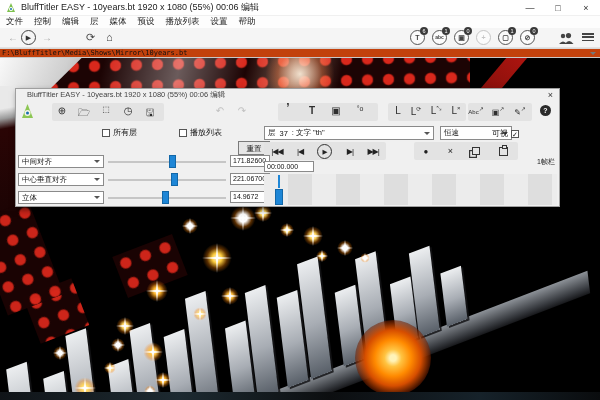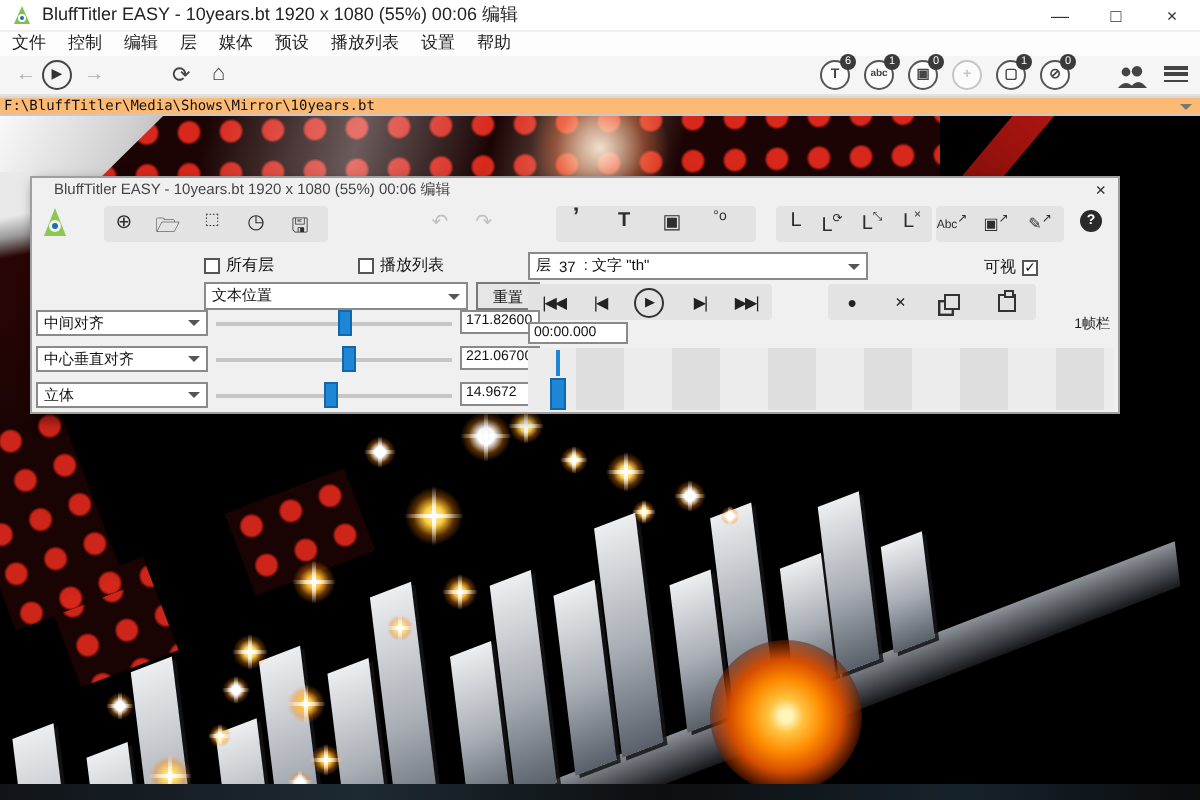--- a/index.html
+++ b/index.html
@@ -17,21 +17,21 @@
   .toolbar{position:absolute;left:0;top:28px;width:600px;height:20px;background:#f5f5f5;border-bottom:1px solid #e2e2e2;}
   .navarrow{position:absolute;top:4px;font-size:10px;color:#aaa;}
   .playcirc{position:absolute;left:21px;top:2px;width:15px;height:15px;border:1.4px solid #444;border-radius:50%;color:#333;font-size:7px;text-align:center;line-height:13px;}
   .tb-glyph{position:absolute;top:3px;font-size:11px;color:#444;}
   .circicon{position:absolute;top:2px;width:15px;height:15px;border:1.4px solid #555;border-radius:50%;font-size:7px;font-weight:bold;color:#444;text-align:center;line-height:13px;background:#fbfbfb;}
   .circicon.dim{border-color:#c5c5c5;color:#c5c5c5;}
   .badge{position:absolute;right:-4px;top:-4px;width:8px;height:8px;border-radius:50%;background:#3a3a3a;color:#fff;font-size:5.5px;font-weight:normal;line-height:8px;text-align:center;}
   .people{position:absolute;top:5px;}
   .ham{position:absolute;top:5px;width:12px;}
   .ham div{height:1.6px;background:#444;margin-bottom:1.8px;}
-  .pathbar{position:absolute;left:0;top:48px;width:600px;height:10px;background:#fdba74;border-top:1px solid #d8d8d8;border-bottom:1px solid #c8c8c8;display:flex;align-items:center;}
+  .pathbar{position:absolute;left:0;top:48px;width:600px;height:10px;background:#c2410c;border-top:1px solid #d8d8d8;border-bottom:1px solid #c8c8c8;display:flex;align-items:center;}
   .pathbar .path{font-family:"DejaVu Sans Mono",monospace;font-size:7px;color:#111;padding-left:2px;white-space:nowrap;}
   .pathbar .chev{margin-left:auto;margin-right:4px;border-left:3px solid transparent;border-right:3px solid transparent;border-top:3px solid #777;}
 
   
   #scene{position:absolute;left:0;top:58px;width:600px;height:342px;background:#000;overflow:hidden;}
   .dots{background-color:#1c0404;background-image:radial-gradient(circle,#d8281c 0 32%,#7e120b 38%,transparent 42%);background-size:21px 21px;}
   .wallband{position:absolute;left:0;top:-6px;width:470px;height:46px;transform:skewY(-1.5deg);}
   .wallsheen{position:absolute;left:0;top:-6px;width:470px;height:46px;background:linear-gradient(103deg,transparent 22%,rgba(255,255,255,.35) 38%,transparent 52%,rgba(255,230,200,.4) 62%,transparent 72%);}
   .wallglow{position:absolute;left:255px;top:-4px;width:90px;height:40px;background:radial-gradient(circle,rgba(255,240,220,.9),rgba(255,120,60,.35) 45%,transparent 70%);}
   .whitewedge{position:absolute;left:-8px;top:-4px;width:120px;height:52px;background:linear-gradient(115deg,#ffffff,#cfcfcf 55%,#8a8a8a);clip-path:polygon(0 0,78% 0,34% 100%,0 100%);}
@@ -306,31 +306,31 @@
 
     <div class="cbrow" style="left:86px;top:38px">
       <span class="cbox"></span>
       <span>所有层</span>
     </div>
     <div class="cbrow" style="left:163px;top:38px">
       <span class="cbox"></span>
       <span>播放列表</span>
     </div>
 
-    <div class="dd" style="left:86px;top:52px;width:132px;height:14px">
-      <span>文本位置</span>
-        <span class="arr"></span>
-    </div>
     <div class="btn" style="left:222px;top:52px;width:32px;height:14px;line-height:13px">重置</div>
 
     <div class="dd" style="left:248px;top:37px;width:170px;height:14px;gap:4px">
       <span>层</span>
       <span>37</span>
       <span>: 文字 "th"</span>
       <span class="arr"></span>
+    </div>
+    <div class="dd" style="left:424px;top:37px;width:72px;height:14px">
+      <span>恒速</span>
+        <span class="arr"></span>
     </div>
     <div class="cbrow" style="left:476px;top:39px">
       <span>可视</span>
       <span class="cbox">✓</span>
     </div>
 
     <div class="playgrp">
       <span class="pbtn">|◀◀</span>
       <span class="pbtn">|◀</span>
       <span class="pbtn big">▶</span>

